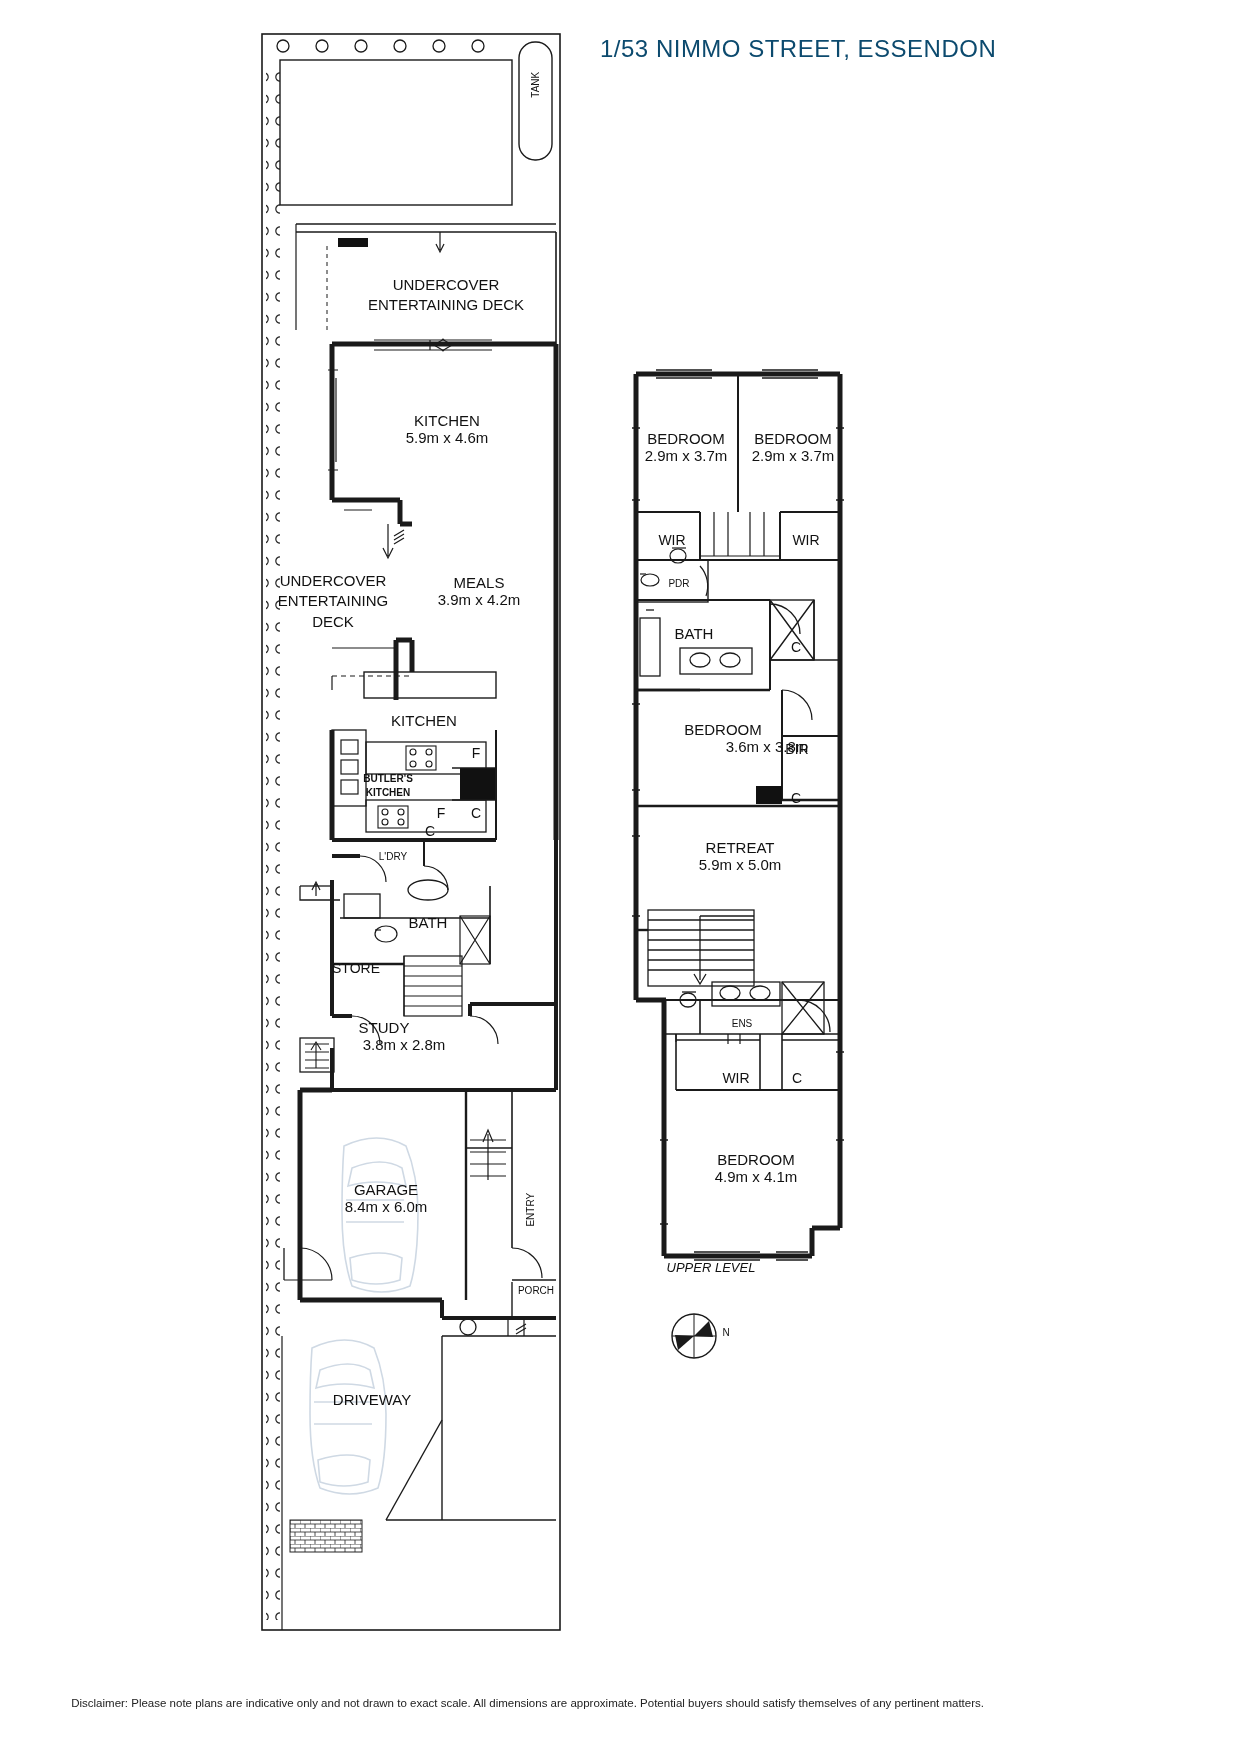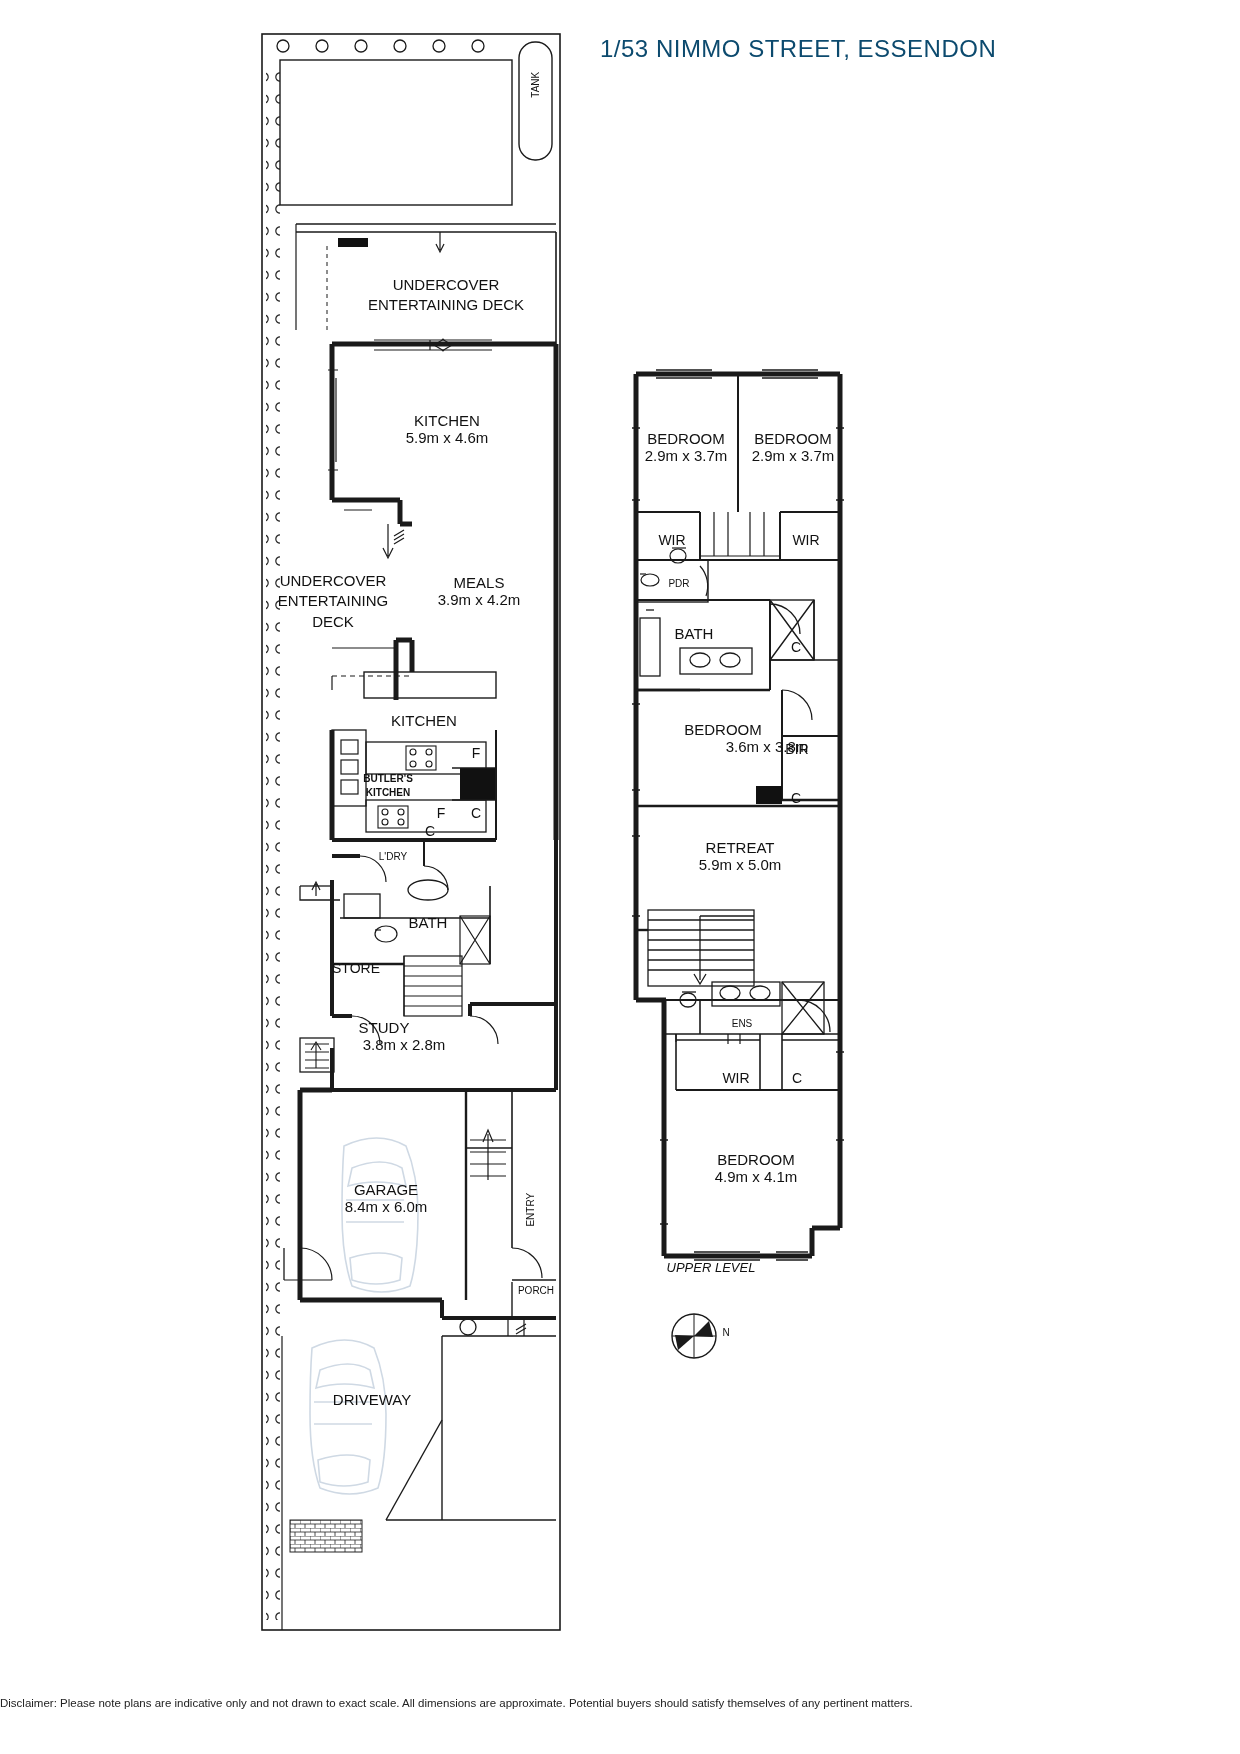--- a/index.html
+++ b/index.html
@@ -16,21 +16,21 @@
     position:absolute;
     left:600px; top:34px; width:420px;
     font-size:24px; line-height:1.25;
     font-weight:400;
     letter-spacing:0.5px;
     color:#0c4a6e;
   }
   .disclaimer {
     position:absolute;
     left:0; top:1697px; width:984px;
-    text-align:left;
+    text-align:right;
     font-size:11.5px;
     color:#222;
   }
   .lbl {
     position:absolute;
     text-align:center;
     font-size:15px;
     line-height:1.35;
     color:#111;
     white-space:pre;

